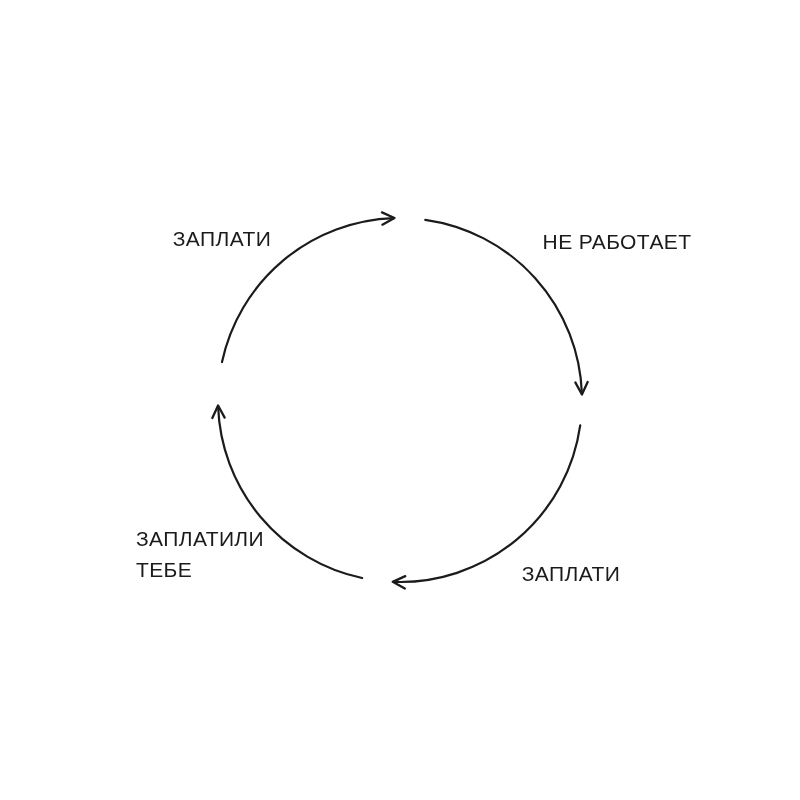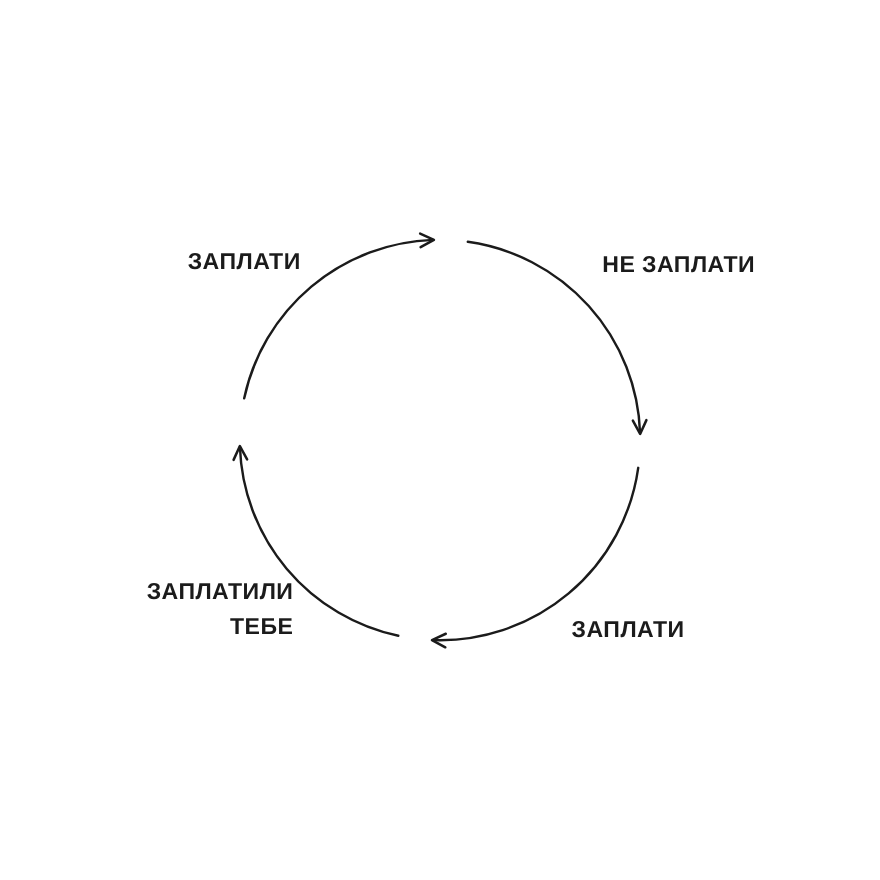--- a/index.html
+++ b/index.html
@@ -34,25 +34,25 @@
     fill:none;
     stroke:var(--line);
     stroke-width:1.3;
     stroke-linecap:round;
     stroke-linejoin:round;
   }
   .diagram-label{
     position:absolute;
     transform:translate(-50%,-50%);
     color:var(--text);
-    font-weight:700;
+    font-weight:400;
     font-size:21px;
     letter-spacing:0.4px;
     white-space:nowrap;
-    text-align:right;
+    text-align:left;
     line-height:31px;
   }
   .label-top-left   { left:222px; top:238px; }
   .label-top-right  { left:617px; top:241px; }
   .label-bottom-right{ left:571px; top:573px; }
   .label-bottom-left { left:200px; top:554px; }
 </style>
 </head>
 <body>
 
@@ -69,21 +69,21 @@
 
     <path class="arc" marker-end="url(#arrow)" d="M 425.3 219.8 A 182 182 0 0 1 581.9 393.6"></path>
 
     <path class="arc" marker-end="url(#arrow)" d="M 580.2 425.3 A 182 182 0 0 1 393.6 581.9"></path>
 
     <path class="arc" marker-end="url(#arrow)" d="M 362.1 578.0 A 182 182 0 0 1 218.1 406.4"></path>
   </svg>
 
   <div class="diagram-label label-top-left">ЗАПЛАТИ</div>
 
-  <div class="diagram-label label-top-right">НЕ ЗАПЛАТИ</div>
+  <div class="diagram-label label-top-right">НЕ РАБОТАЕТ</div>
 
   <div class="diagram-label label-bottom-right">ЗАПЛАТИ</div>
 
   <div class="diagram-label label-bottom-left">
     <div>ЗАПЛАТИЛИ</div>
     <div>ТЕБЕ</div>
   </div>
 
 </div>
 

